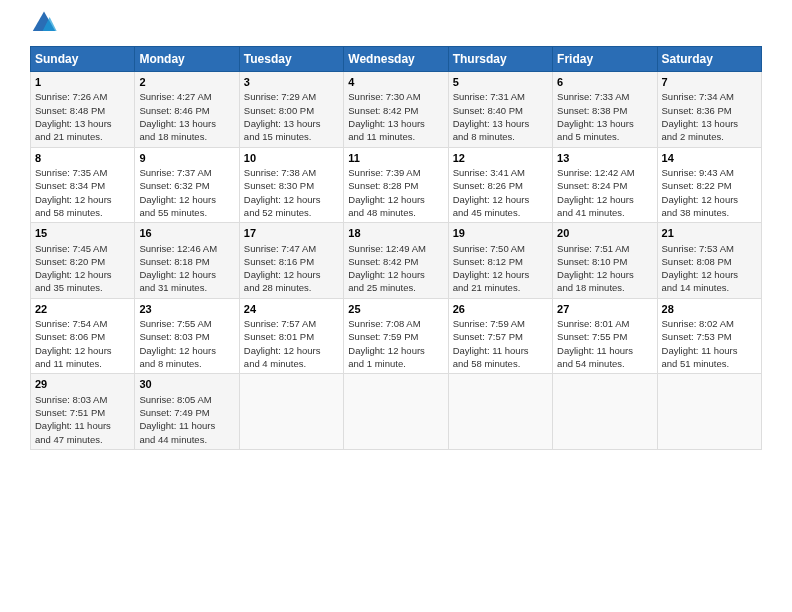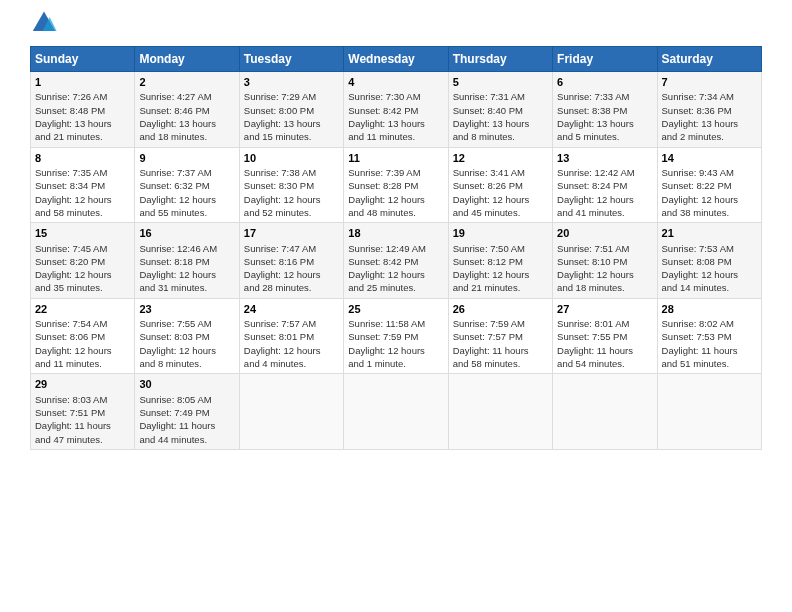--- a/index.html
+++ b/index.html
@@ -298,21 +298,21 @@
           </td>
           <td>
             <div class="day-num">24</div>
             <div class="day-info">Sunrise: 7:57 AM</div>
             <div class="day-info">Sunset: 8:01 PM</div>
             <div class="day-info">Daylight: 12 hours</div>
             <div class="day-info">and 4 minutes.</div>
           </td>
           <td>
             <div class="day-num">25</div>
-            <div class="day-info">Sunrise: 11:58 AM</div>
+            <div class="day-info">Sunrise: 7:08 AM</div>
             <div class="day-info">Sunset: 7:59 PM</div>
             <div class="day-info">Daylight: 12 hours</div>
             <div class="day-info">and 1 minute.</div>
           </td>
           <td>
             <div class="day-num">26</div>
             <div class="day-info">Sunrise: 7:59 AM</div>
             <div class="day-info">Sunset: 7:57 PM</div>
             <div class="day-info">Daylight: 11 hours</div>
             <div class="day-info">and 58 minutes.</div>

